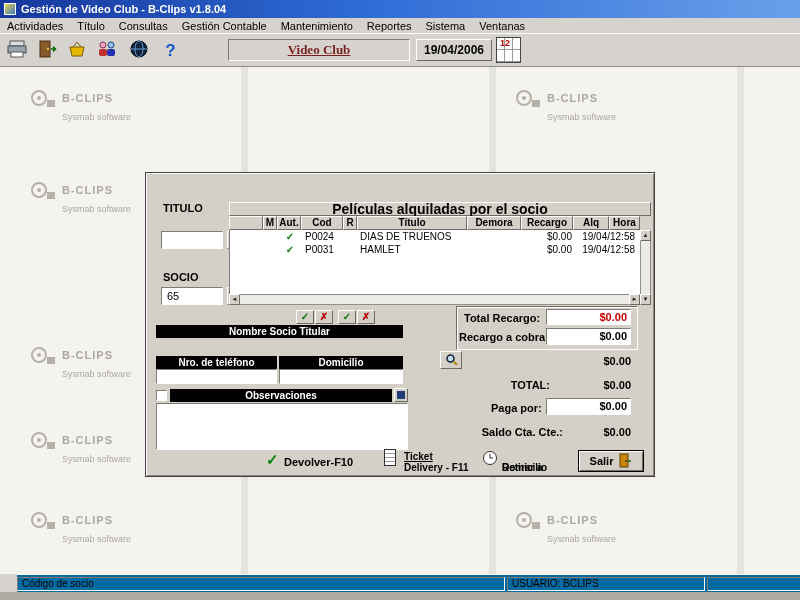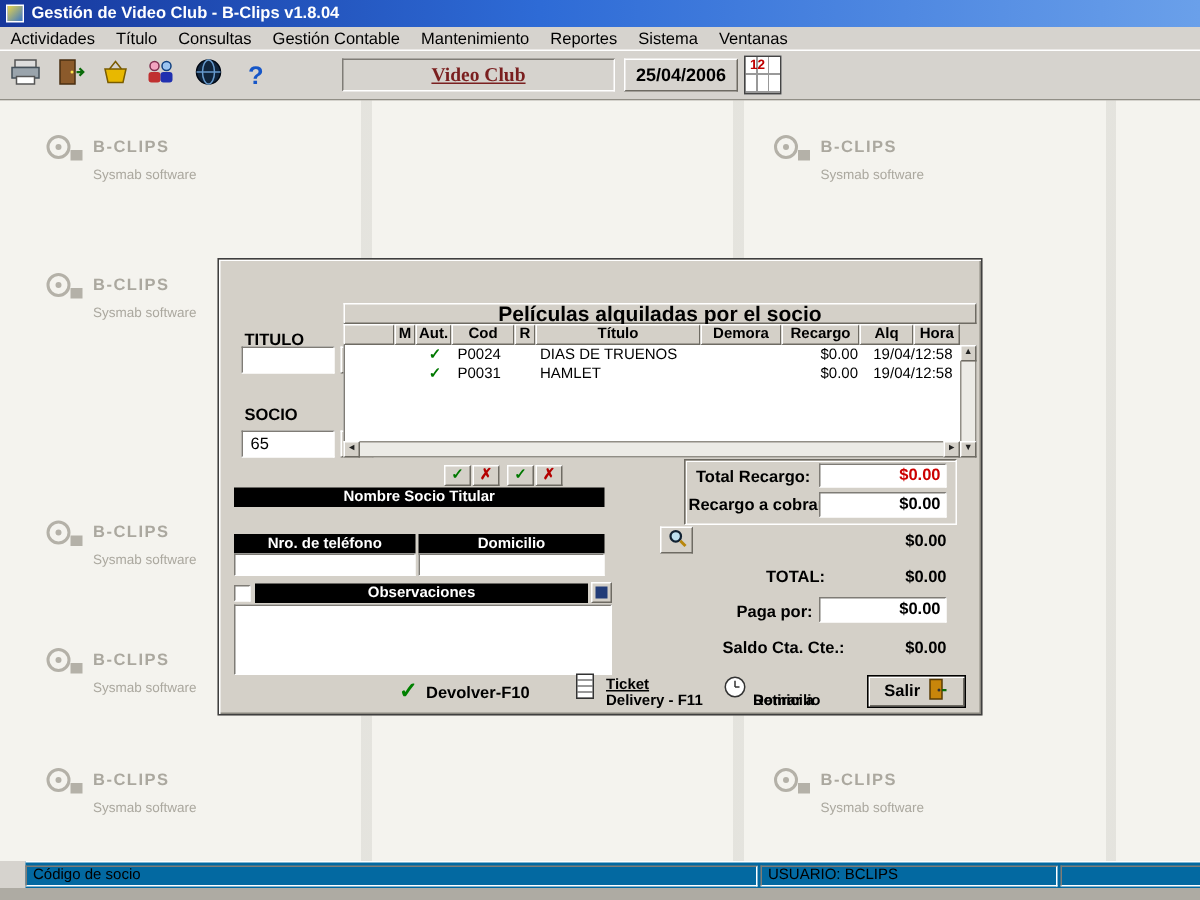--- a/index.html
+++ b/index.html
@@ -181,21 +181,21 @@
             <line x1="2" y1="10" x2="18" y2="10" stroke="#6699CC"></line>
           </svg>
       </span>
     </div>
     <div class="tb-btn" style="left:156px;">
       <span class="tb-help-glyph">?</span>
     </div>
     <div class="vc-panel">
       <span class="vc-text">Video Club</span>
     </div>
-    <div class="date-panel">25/04/2006</div>
+    <div class="date-panel">19/04/2006</div>
     <div class="calendar">
       <span class="calendar-num">12</span>
     </div>
   </div>
 
   <div class="client">
     <div class="wm" style="left:30px;top:21px;">
       <svg width="26" height="22">
           <circle cx="9" cy="10" r="7" fill="none" stroke="#B4B1A8" stroke-width="2"></circle>
           <circle cx="9" cy="10" r="2" fill="#B4B1A8"></circle>
@@ -258,21 +258,21 @@
           <rect x="17" y="12" width="8" height="7" fill="#B4B1A8"></rect>
         </svg>
       <span><span class="wm-name">B-CLIPS</span><br><span class="wm-sub">Sysmab software</span></span>
     </div>
   </div>
 
   <div class="dlg">
 
     <div class="dlg-body">
 
-      <div class="lbl" style="left:15px;top:28px;">TITULO</div>
+      <div class="lbl" style="left:15px;top:9px;">TITULO</div>
       <div class="sunkenf abs" style="left:13px;top:38px;width:62px;height:18px;line-height:16px;padding:0 3px;font-size:11px;"></div>
       <div class="btn3d abs" style="left:79px;top:38px;width:22px;height:18px;">
         <span><svg width="13" height="13">
               <circle cx="5.5" cy="5.5" r="3.5" fill="#BFE0F0" stroke="#123" stroke-width="1.5"></circle>
               <line x1="8.5" y1="8.5" x2="12" y2="12" stroke="#B8860B" stroke-width="2"></line>
             </svg></span>
       </div>
       <div class="small-lbl" style="left:104px;top:43px;">F3</div>
 
       <div class="lbl" style="left:15px;top:78px;">SOCIO</div>

